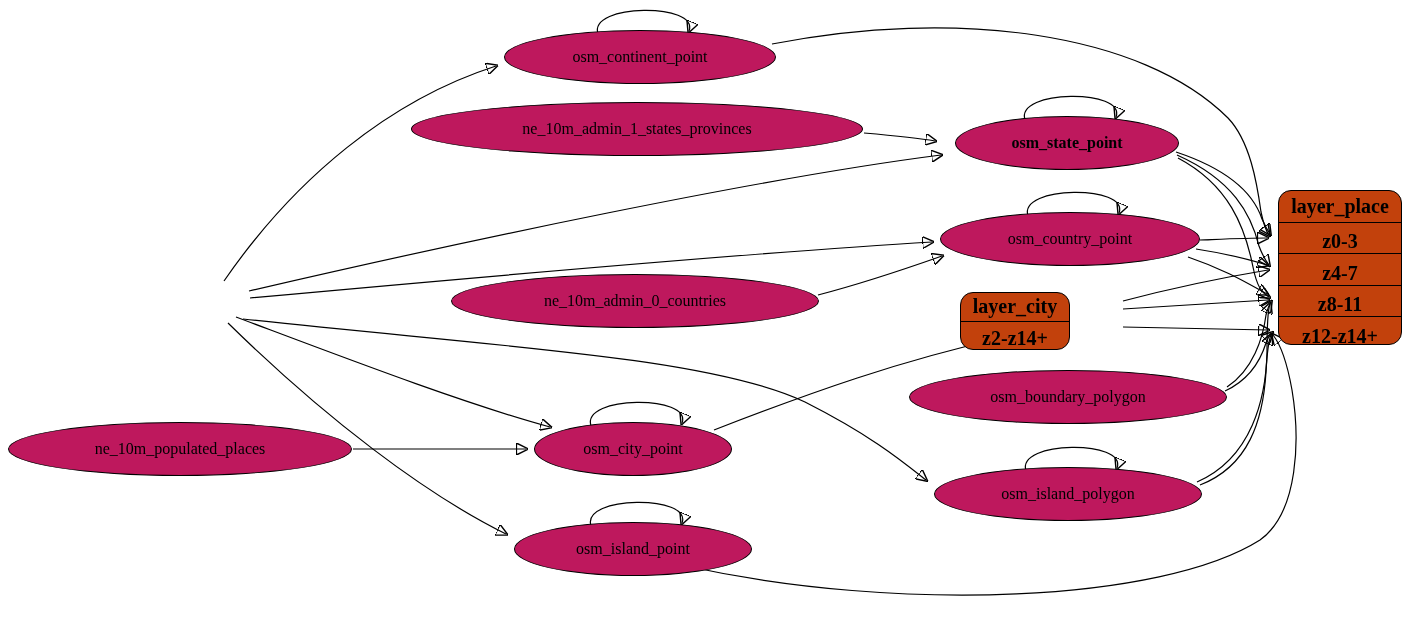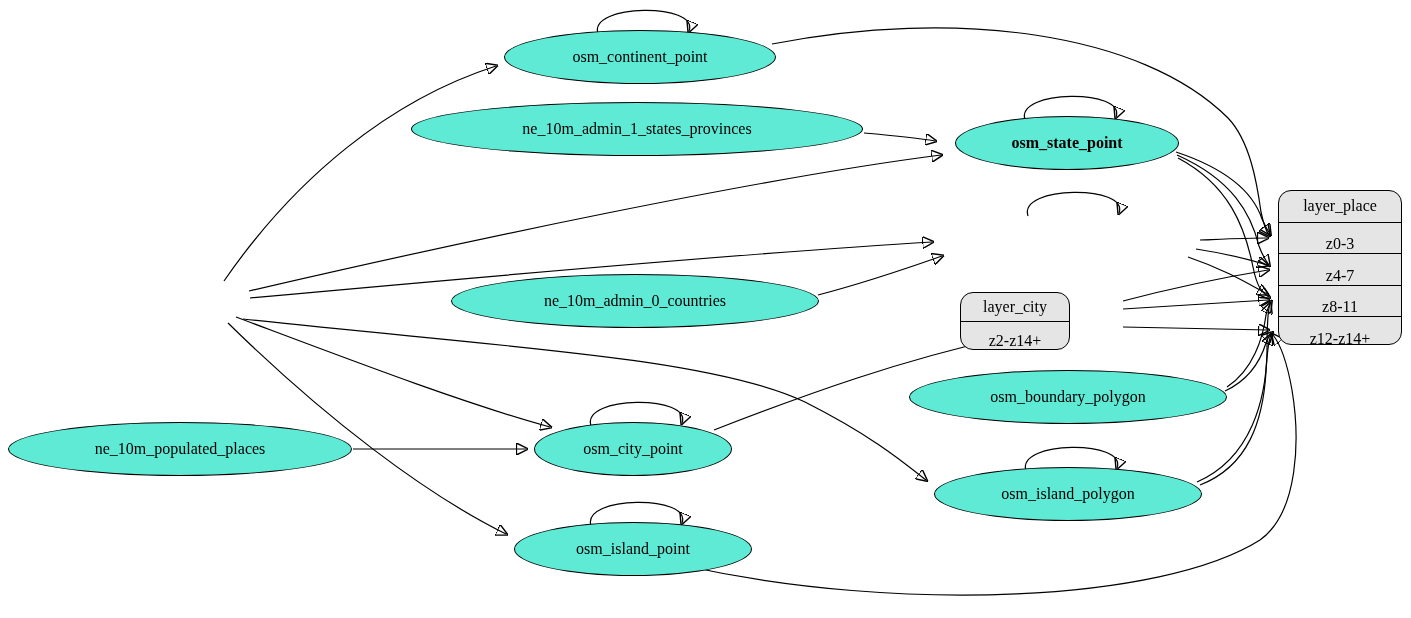--- a/index.html
+++ b/index.html
@@ -10,33 +10,34 @@
     font-family:"Liberation Serif","DejaVu Serif",serif;
     color:#000;
     overflow:hidden;
   }
   svg.edges{position:absolute;left:0;top:0;width:1411px;height:618px;}
   svg.edges path{fill:none;stroke:#000;stroke-width:1.2px;}
   .node{
     position:absolute;
     display:flex;align-items:center;justify-content:center;
     border:1.3px solid #000;border-radius:50%;
-    background:#5eead4;
+    background:#be185d;
     font-size:16px;line-height:1;white-space:nowrap;
     box-sizing:border-box;
   }
   .record{
     position:absolute;
     box-sizing:border-box;
     border:1.4px solid #000;
     border-radius:13px;
-    background:#e5e5e5;
+    background:#c2410c;
     text-align:center;
-    font-size:16px;
+    font-size:20px;
     overflow:hidden;
+    font-weight:bold;
   }
   .record .rrow{border-top:1.1px solid #000;display:flex;align-items:flex-end;justify-content:center;}
   .record .rhdr{display:flex;align-items:center;justify-content:center;}
   .lp .rhdr,.lp .rrow{height:30.6px;}
   .lc .rhdr,.lc .rrow{height:27.8px;}
 </style>
 </head>
 <body>
 
 <div class="canvas">
@@ -92,20 +93,23 @@
   </div>
 
   <div class="node" style="left:411px;top:102px;width:452px;height:54px;">
     <span>ne_10m_admin_1_states_provinces</span>
   </div>
 
   <div class="node" style="left:955px;top:116px;width:224px;height:54px;font-weight:bold;">
     <span>osm_state_point</span>
   </div>
 
+  <div class="node" style="left:940px;top:212px;width:260px;height:54px;">
+    <span>osm_country_point</span>
+  </div>
 
   <div class="node" style="left:451px;top:274px;width:368px;height:54px;">
     <span>ne_10m_admin_0_countries</span>
   </div>
 
   <div class="node" style="left:909px;top:370px;width:318px;height:54px;">
     <span>osm_boundary_polygon</span>
   </div>
 
   <div class="node" style="left:534px;top:422px;width:198px;height:54px;">

